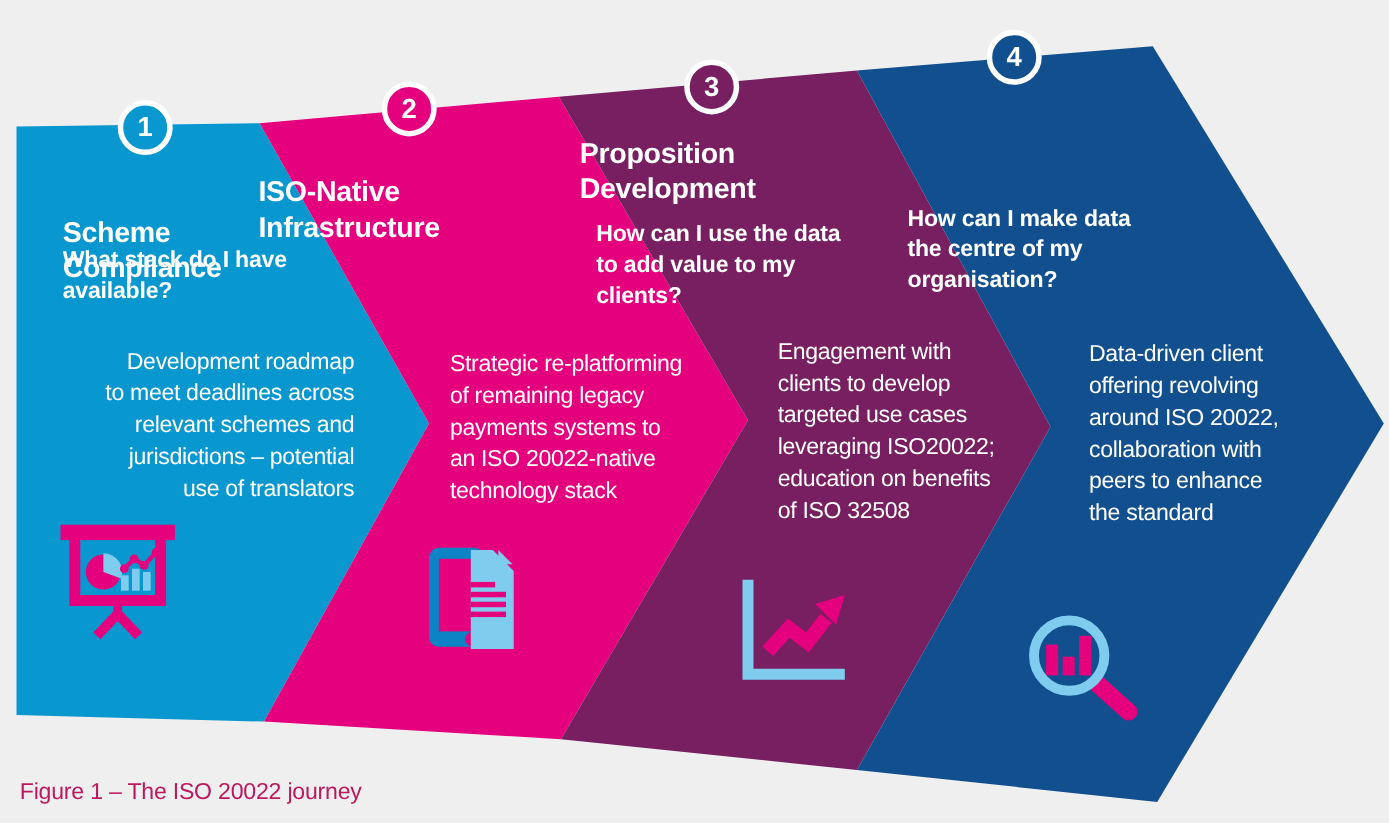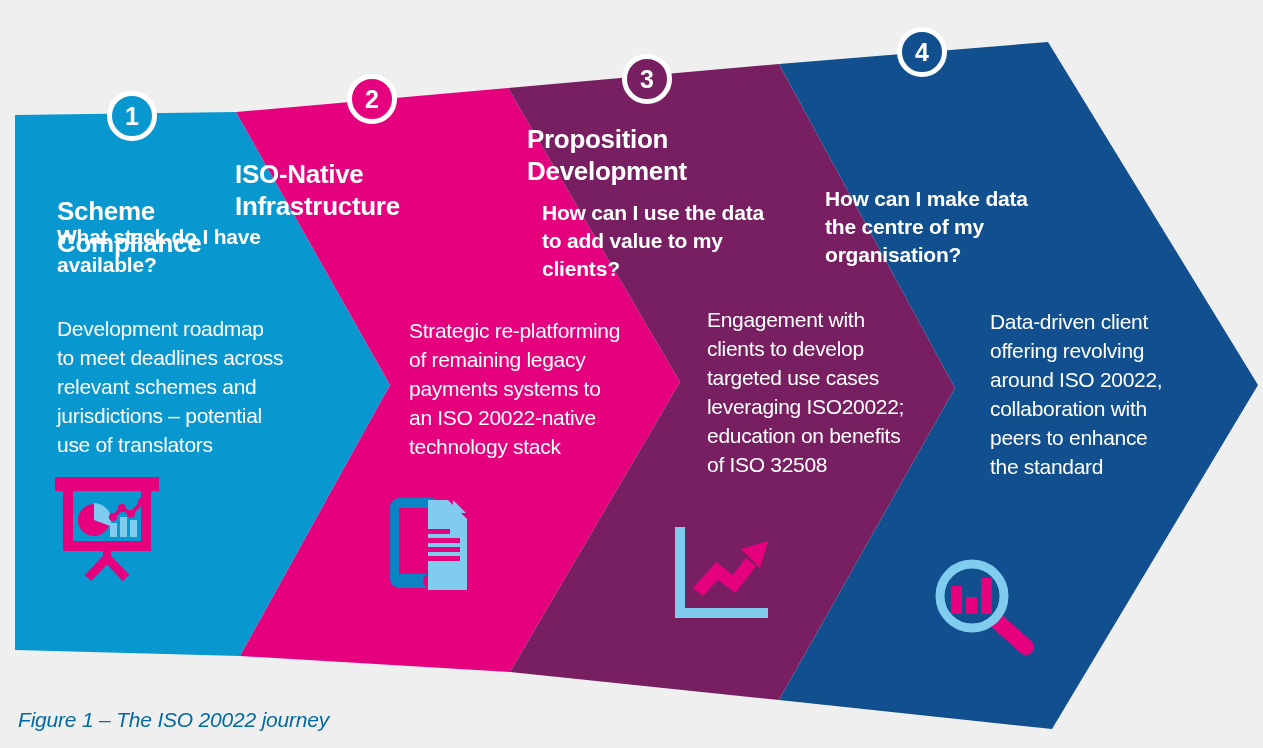--- a/index.html
+++ b/index.html
@@ -21,21 +21,21 @@
     position:absolute;
     width:40px; height:40px;
     border:5px solid #ffffff;
     border-radius:50%;
     display:flex; align-items:center; justify-content:center;
     color:#ffffff; font-size:25px; font-weight:bold;
   }
   .caption {
     position:absolute;
     left:18px; top:708px;
-    font-size:21px; color:#0369a1; letter-spacing:-0.2px;font-style:italic;
+    font-size:21px; color:#be185d; letter-spacing:-0.2px;
   }
 </style>
 </head>
 <body>
 
 <div class="canvas">
 
   <svg width="1263" height="748" viewBox="0 0 1263 748">
 
     <polygon points="15,115 236,112 390,385 240,656 15,650" fill="#0997D0"></polygon>
@@ -90,21 +90,21 @@
 
   <div class="badge" style="left: 107px; top: 91px; background-color: rgb(9, 151, 208);">1</div>
   <div class="badge" style="left: 347px; top: 74px; background-color: rgb(229, 0, 126);">2</div>
   <div class="badge" style="left: 622px; top: 54px; background-color: rgb(119, 31, 97);">3</div>
   <div class="badge" style="left: 897px; top: 27px; background-color: rgb(17, 79, 142);">4</div>
 
   <div class="txt title" style="left:57px;  top:148px; width:240px;margin-top:47px;">Scheme
 Compliance</div>
   <div class="txt subtitle" style="left:57px;  top:223px; width:250px;">What stack do I have
 available?</div>
-  <div class="txt body" style="left:57px;  top:314px; width:265px;">Development roadmap
+  <div class="txt body" style="left:57px;  top:314px; width:265px;text-align:right;">Development roadmap
 to meet deadlines across
 relevant schemes and
 jurisdictions – potential
 use of translators</div>
 
   <div class="txt title center" style="left:235px; top:158px; width:300px;">ISO-Native
 Infrastructure</div>
   <div class="txt body" style="left:409px; top:316px; width:265px;">Strategic re-platforming
 of remaining legacy
 payments systems to

